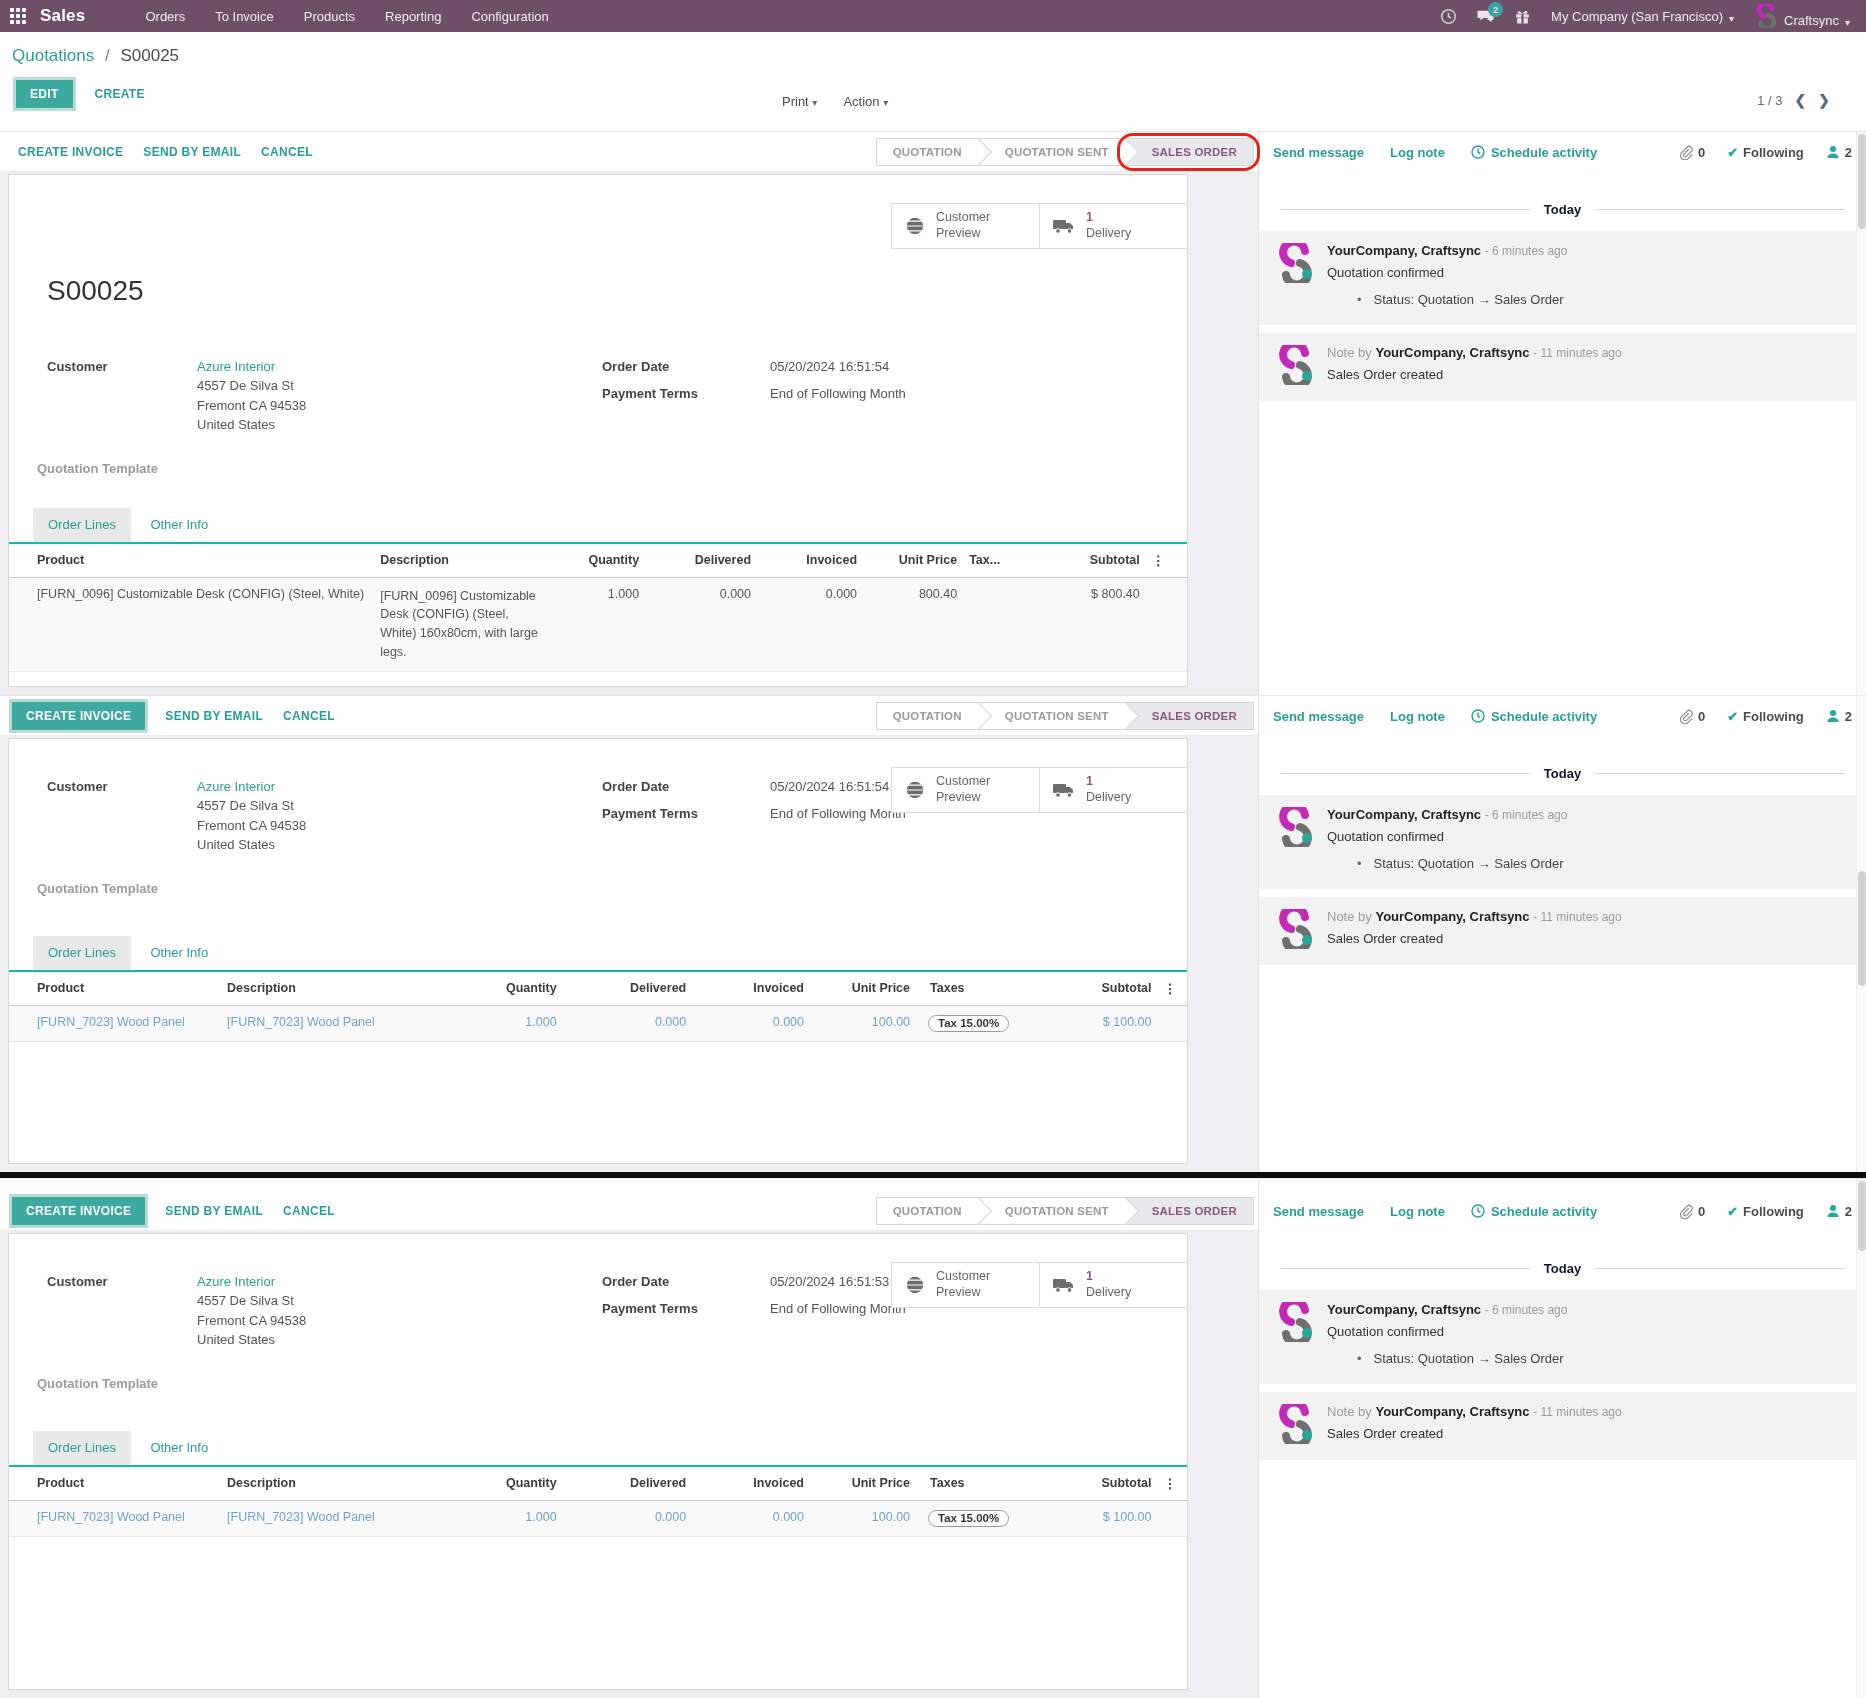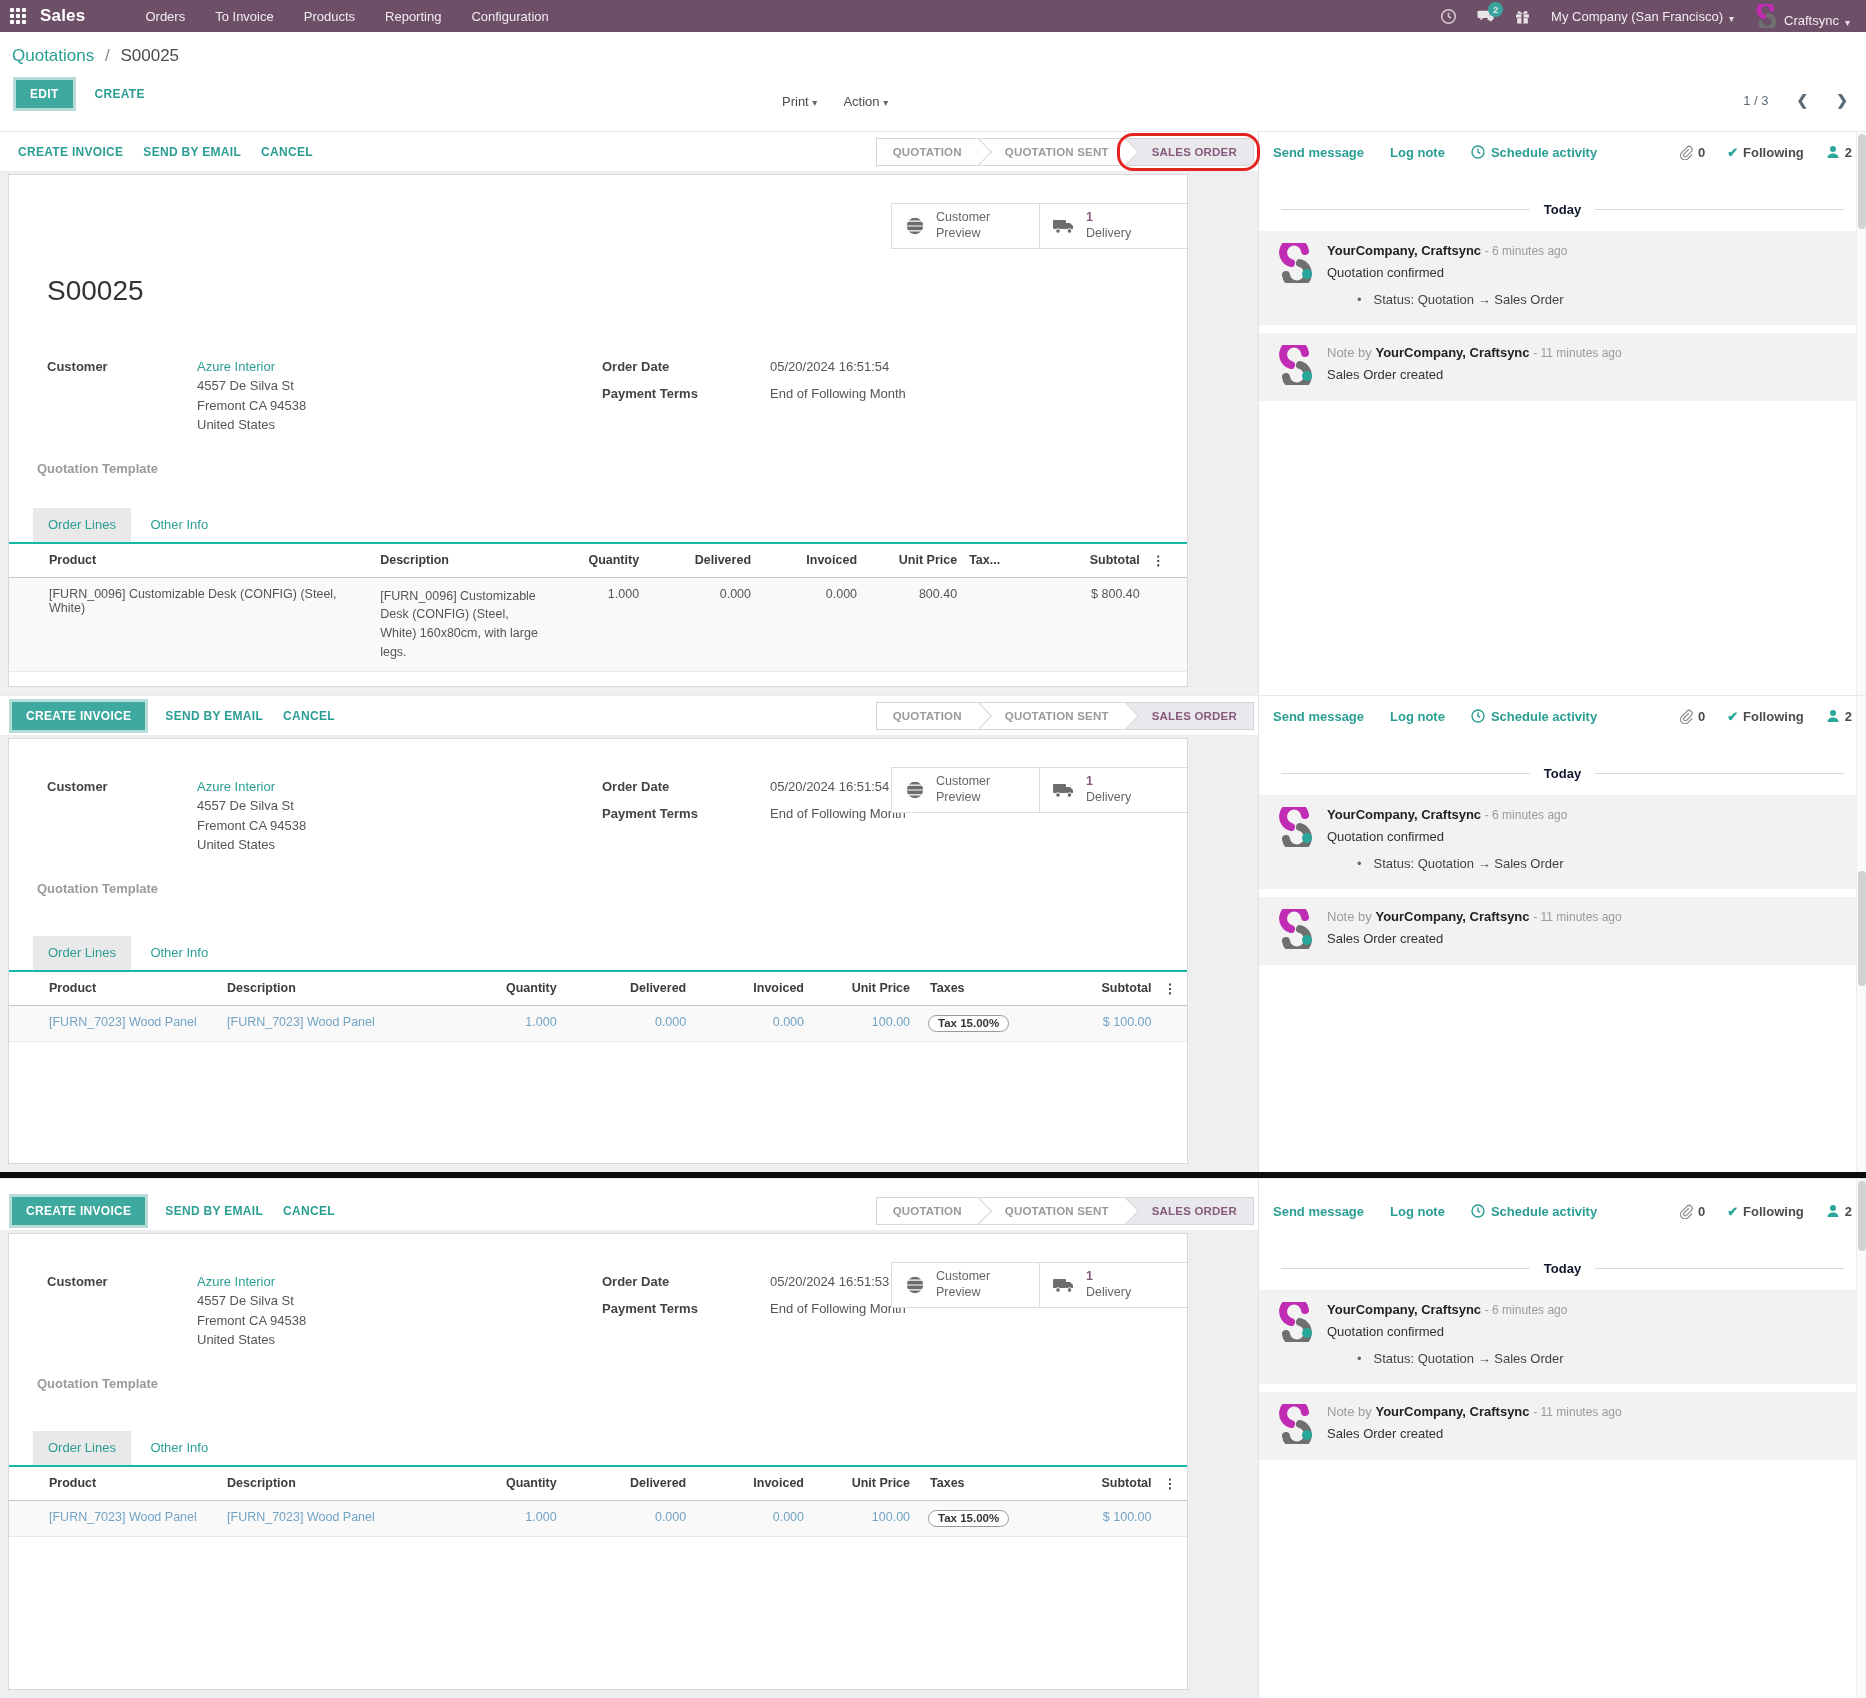--- a/index.html
+++ b/index.html
@@ -29,21 +29,21 @@
   .breadcrumb .sep { color:#888; margin:0 6px; }
   .breadcrumb .current { color:#4c4c4c; }
   .cp-row { margin-top:14px; display:flex; align-items:center; }
   .btn-primary { background:#3ea99e; color:#fff; border:1px solid #3ea99e; padding:6px 13px; font-weight:700;
     font-size:12px; box-shadow:0 0 0 3px #b8dcd7; cursor:pointer; letter-spacing:.3px; }
   .btn-flat { background:none; border:none; color:#2b9e94; font-weight:700; font-size:12px; padding:6px 10px;
     cursor:pointer; letter-spacing:.3px; }
   .cp-middle { position:absolute; left:782px; top:62px; display:flex; gap:26px; font-size:13px; color:#4c4c4c; }
   .cp-middle span { cursor:pointer; }
   .cp-middle .caret { color:#555; }
-  .pager { position:absolute; right:18px; top:60px; display:flex; align-items:center; gap:28px; font-size:13px; color:#5a6b77; }
+  .pager { position:absolute; right:36px; top:60px; display:flex; align-items:center; gap:12px; font-size:13px; color:#5a6b77; }
   .pager .chev { font-size:14px; font-weight:700; color:#5a6b77; cursor:pointer; }
 
   
   section.block { display:flex; border-top:1px solid #e9e9e9; }
   #b1 { height:564px; } #b2 { height:477px; } #b3 { height:520px; }
   .seam { height:6px; background:#0d0d0d; }
   .main-col { width:1258px; display:flex; flex-direction:column; }
   .statusbar { height:40px; background:#fff; display:flex; align-items:center; padding:0 4px 0 8px;
     border-bottom:1px solid #ececec; }
   .sb-left { display:flex; }
@@ -77,21 +77,21 @@
   .qt-label { margin:26px 0 0 28px; color:#9b9b9b; font-weight:600; font-size:13px; }
   .tabs { margin-top:32px; padding-left:24px; border-bottom:2px solid #14b8a6; }
   #b2 .tabs, #b3 .tabs { margin-top:40px; }
   .tab { display:inline-block; padding:9px 15px 10px; color:#2b9e94; font-size:13px; cursor:pointer; }
   .tab.active { background:#e9e9e9; }
 
   table.olines { width:100%; border-collapse:collapse; table-layout:fixed; font-size:12.5px; }
   table.olines th { font-weight:700; color:#3c3c3c; padding:9px 6px; border-bottom:1px solid #c6c6c6; text-align:left; white-space:nowrap; overflow:hidden;}
   table.olines td { padding:9px 6px; background:#f9f9f9; color:#555; vertical-align:top; border-bottom:1px solid #e9e9e9; overflow:hidden;}
   table.olines .num { text-align:right; }
-  table.olines .c-first { padding-left:40px;margin-left:8px; }
+  table.olines .c-first { padding-left:28px;margin-left:8px; }
   table.olines td.desc { line-height:1.5; }
   .kebab { color:#555; font-size:13px; text-align:center; cursor:pointer; }
   .b23 tbody td { color:#72a3c4; }
   .b23 tbody td .link2 { color:#72a3c4; cursor:pointer; }
   .tax-pill { display:inline-block; border:1px solid #9a9a9a; border-radius:12px; padding:1px 9px 2px; font-size:11.5px;
     color:#333; background:#fff; font-weight:600; white-space:nowrap;text-align:center; }
 
   
   .chatter { flex:1; background:#fff; border-left:1px solid #e2e2e2; display:flex; flex-direction:column; position:relative; overflow:hidden;}
   .chatter-top { height:40px; display:flex; align-items:center; padding:0 14px 0 14px; font-size:13px; flex:none;}

